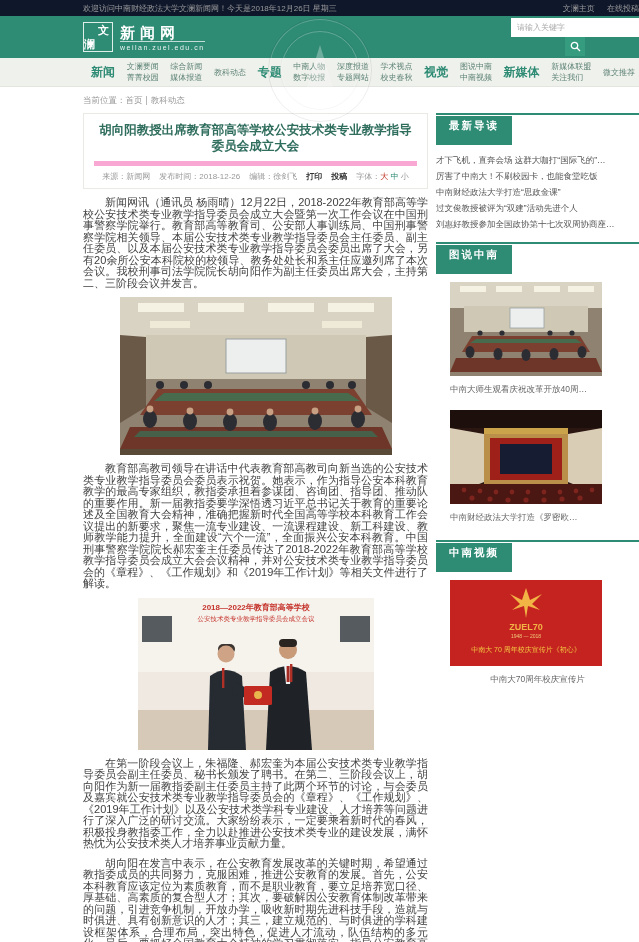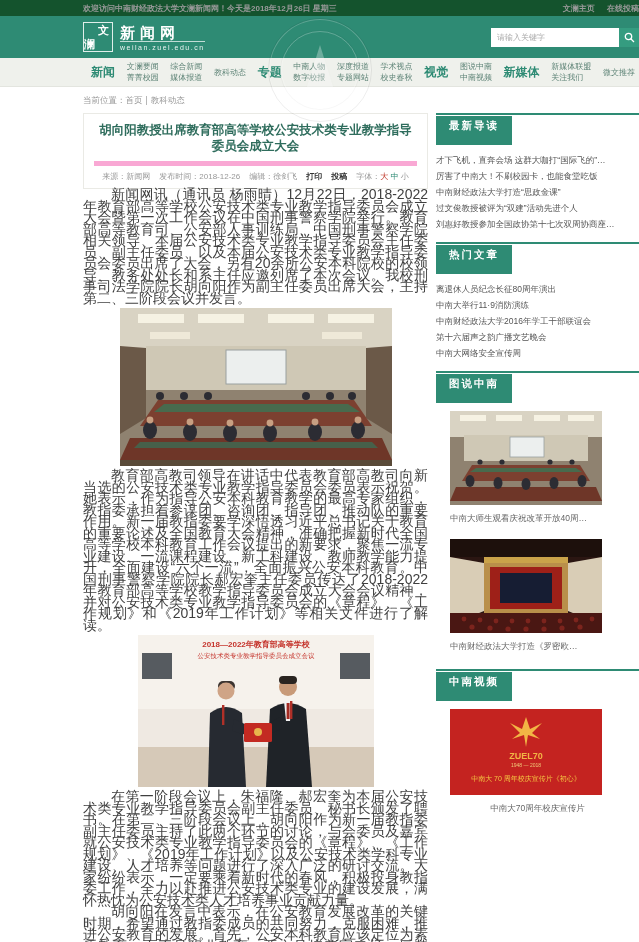--- a/index.html
+++ b/index.html
@@ -1,38 +1,38 @@
 <!DOCTYPE html>
 <html><head>
 <meta charset="utf-8">
 <style>
   * { margin:0; padding:0; box-sizing:border-box; }
   html,body { background:#fff; }
   body { width:639px; height:942px; overflow:hidden; font-family:"Liberation Sans", sans-serif; position:relative; }
   .wrap { width:556px; margin-left:83px; }
 
   
-  .topbar { height:16px; background:#14532d;font-weight:bold; }
+  .topbar { height:16px; background:#0f172a; }
   .topbar .wrap { display:flex; justify-content:space-between; align-items:center; height:16px; font-size:8px; color:#9a9a9a; }
   .topbar a { color:#9a9a9a; text-decoration:none; margin-left:10px; cursor:pointer; }
 
   
   .band { height:42px; background:#2e8b74; position:relative; }
   .band-inner { display:flex; align-items:center; height:42px; position:relative; z-index:2; }
   .logo { display:flex; align-items:center; color:#fff; gap:7px; }
   .logo-mark { width:30px; height:30px; border:1px solid rgba(255,255,255,.85); display:grid; grid-template-columns:1fr 1fr; grid-template-rows:1fr 1fr; font-size:11px; font-weight:bold; line-height:14px; }
   .logo-mark span:first-child { grid-column:2; grid-row:1; }
   .logo-mark span:last-child { grid-column:1; grid-row:2; }
   .logo-text { display:flex; flex-direction:column; }
   .site-name { font-size:15px; font-weight:bold; letter-spacing:5px; line-height:17px; }
   .site-domain { font-size:7px; letter-spacing:1.5px; border-top:1px solid rgba(255,255,255,.7); padding-top:2px; color:rgba(255,255,255,.9); }
   .seal { position:absolute; left:50%; top:2px; transform:translateX(-50%); width:104px; height:104px; border-radius:50%; border:1px solid rgba(0,0,0,.07); box-shadow:inset 0 0 0 1px rgba(255,255,255,.22); z-index:3; pointer-events:none; }
   .seal .inner-ring { position:absolute; inset:12px; border-radius:50%; border:1px solid rgba(255,255,255,.25); box-shadow:0 0 0 1px rgba(0,0,0,.03); }
   .seal .torch { position:absolute; left:50%; top:26px; transform:translateX(-50%); width:0; height:0; border-left:13px solid transparent; border-right:13px solid transparent; border-bottom:42px solid rgba(255,255,255,.30); filter:drop-shadow(0 0 1px rgba(0,0,0,.05)); }
-  .search { margin-left:auto; display:flex; align-items:center; }
+  .search { margin-left:auto; display:flex; align-items:center;flex-direction:column; }
   .search input { width:128px; height:19px; border:0; font-size:8px; padding:0 6px; color:#555; outline:none; font-family:"Liberation Sans", sans-serif; }
   .search input::placeholder { color:#aaa; }
   .search button { width:20px; height:19px; border:0; background:#359c80; cursor:pointer; display:flex; align-items:center; justify-content:center; }
 
   
   .nav { background:#eff1ec; border-bottom:1px solid #e3e5df; position:relative; z-index:2; }
   .nav-inner { display:flex; align-items:center; justify-content:space-between; padding:5px 4px 5px 8px; height:28px; }
   .nav-main { font-size:12px; font-weight:bold; color:#2e8b74; text-decoration:none; cursor:pointer; }
   .nav-group { display:flex; flex-direction:column; font-size:8px; line-height:11px; color:#5d8376; }
   .nav-group a { color:#5d8376; text-decoration:none; cursor:pointer; white-space:nowrap; }
@@ -48,21 +48,21 @@
   .side { width:203px; }
 
   
   .art-head { border:1px solid #eaeae5; padding:8px 10px 6px; }
   .art-title { color:#2f6d5d; font-size:12.5px; font-weight:bold; text-align:center; line-height:16px; padding-bottom:7px; border-bottom:5px solid #f9a8d4; margin-bottom:5px; }
   .art-meta { font-size:8px; color:#999; display:flex; justify-content:center; flex-wrap:nowrap; gap:9px; align-items:center; }
   .art-meta .strong { color:#333; font-weight:bold; cursor:pointer; }
   .f-large { color:#c0392b; cursor:pointer; }
   .f-mid { color:#2e8b74; cursor:pointer; }
   .f-small { color:#999; cursor:pointer; }
-  .art-body p { font-size:14px; color:#3f3f3f; line-height:11.5px; text-align:justify; text-indent:2em; margin:0 0; }
+  .art-body p { font-size:11px; color:#3f3f3f; line-height:11.5px; text-align:justify; text-indent:2em; margin:8px 0; }
   .art-photo { display:block; margin:4px auto; }
 
   .share { display:flex; gap:3px; margin:8px 0 10px; }
   .si { width:12px; height:12px; border-radius:2px; color:#fff; font-size:7px; line-height:12px; text-align:center; cursor:pointer; font-weight:bold; }
   .si1{background:#3b8dd1}.si2{background:#4faf3e}.si3{background:#c9473d}.si4{background:#38a1c9}.si5{background:#3468a8}.si6{background:#56b04c}
 
   .related { border-left:3px solid #8c7a7a; min-height:62px; padding:8px 10px; color:#8a6a6a; font-family:"Liberation Serif", serif; font-style:italic; font-size:10px; }
 
   
   .sec { border-top:2px solid #2e8b74; margin-bottom:10px; }
@@ -276,30 +276,20 @@
         <span class="sec-h">最新导读</span>
         <ul>
           <li>才下飞机，直奔会场 这群大咖打“国际飞的”…</li>
           <li>厉害了中南大！不刷校园卡，也能食堂吃饭</li>
           <li>中南财经政法大学打造“思政金课”</li>
           <li>过文俊教授被评为“双建”活动先进个人</li>
           <li>刘惠好教授参加全国政协第十七次双周协商座…</li>
         </ul>
       </div>
 
-      <div class="sec">
-        <span class="sec-h">热门文章</span>
-        <ul>
-          <li>离退休人员纪念长征80周年演出</li>
-          <li>中南大举行11·9消防演练</li>
-          <li>中南财经政法大学2016年学工干部联谊会</li>
-          <li>第十六届声之韵广播文艺晚会</li>
-          <li>中南大网络安全宣传周</li>
-        </ul>
-      </div>
 
       <div class="sec">
         <span class="sec-h">图说中南</span>
         <div class="pic-card">
           <svg width="152" height="94" viewBox="0 0 152 94">
             <rect width="152" height="94" fill="#8f8270"></rect>
             <rect width="152" height="26" fill="#d9d3c3"></rect>
             <rect x="10" y="4" width="26" height="6" fill="#f6f2e3"></rect>
               <rect x="46" y="4" width="26" height="6" fill="#f6f2e3"></rect>
             <rect x="84" y="4" width="26" height="6" fill="#f6f2e3"></rect>

